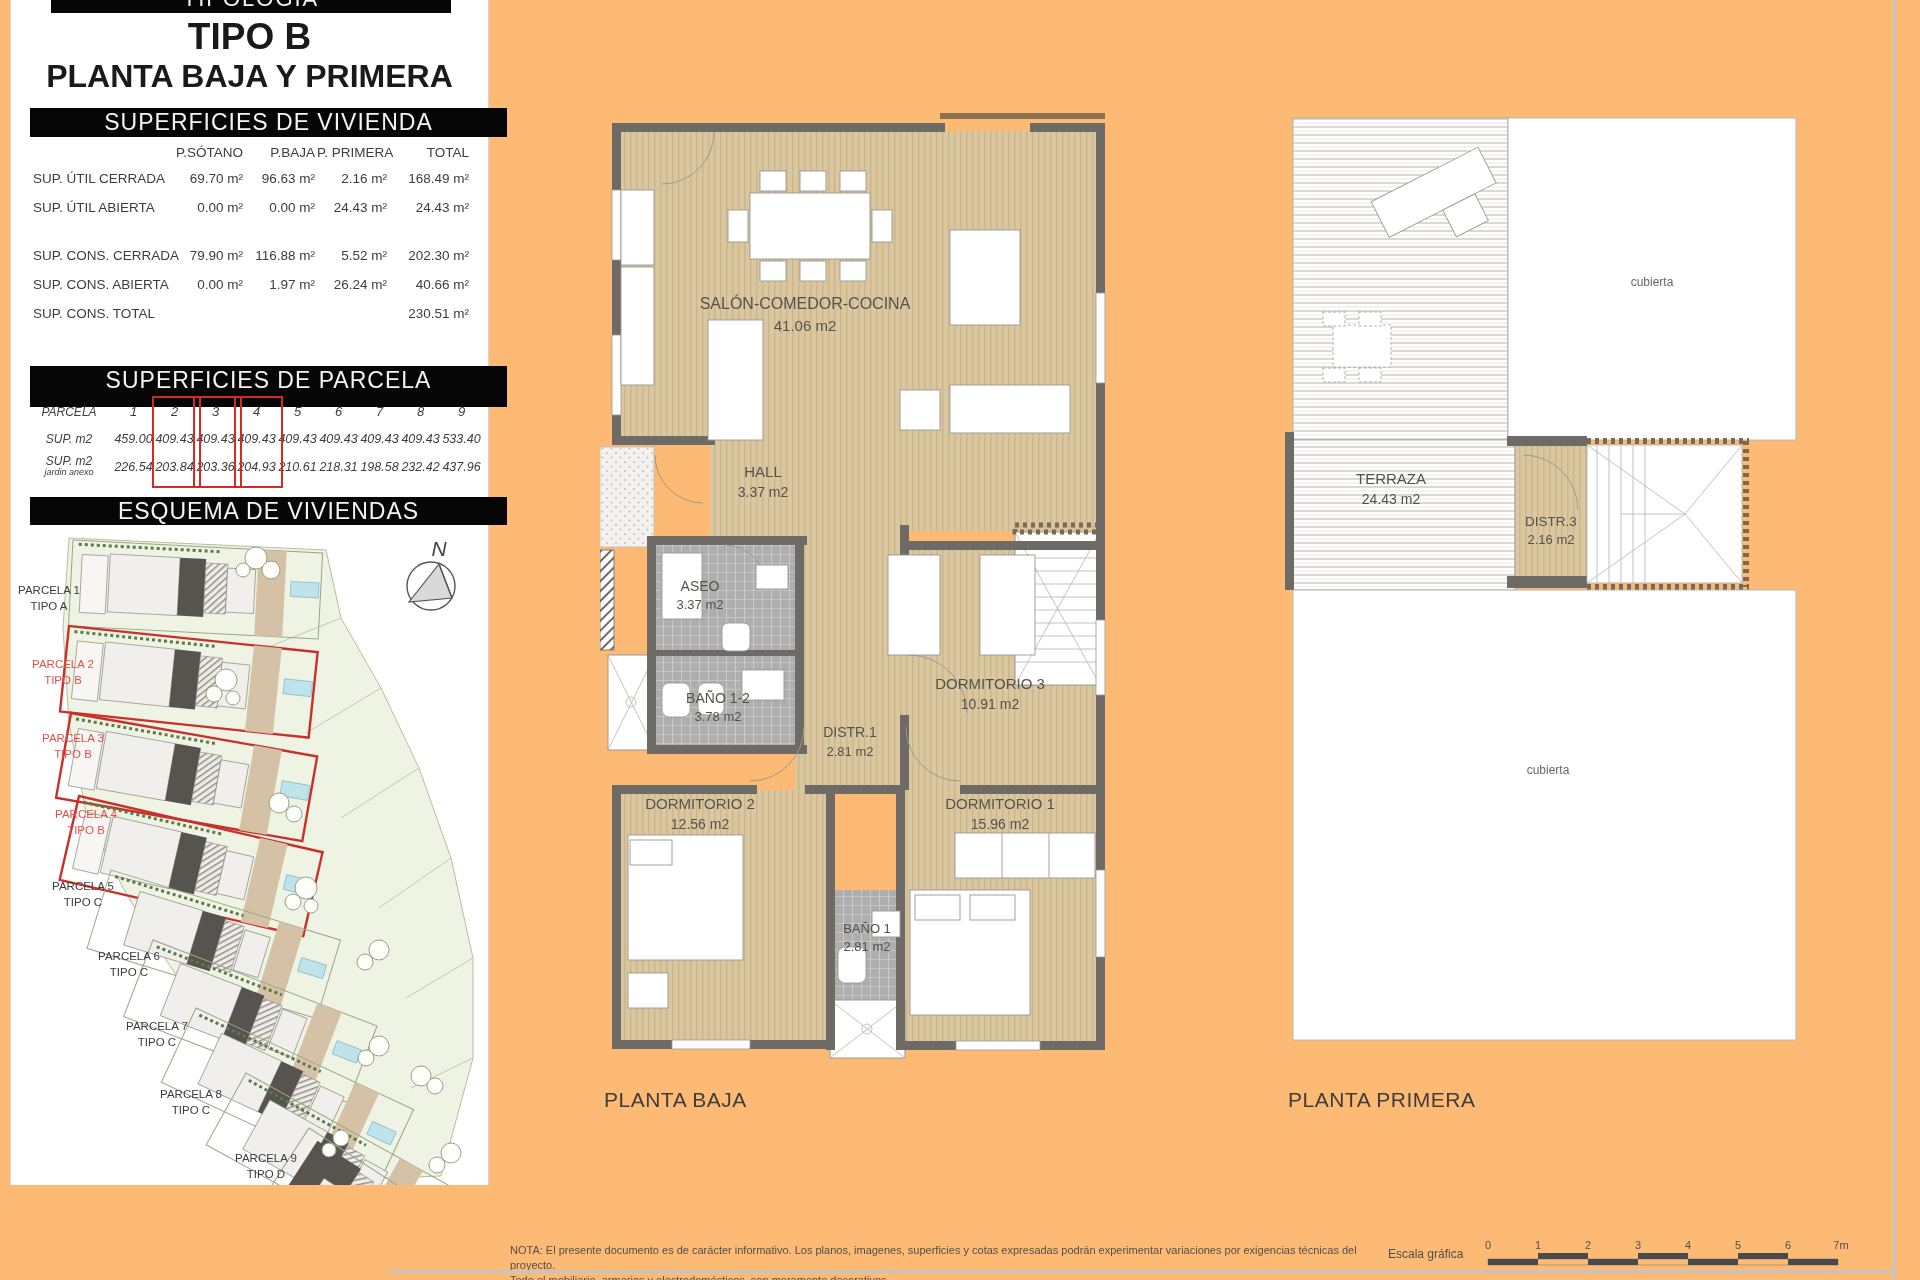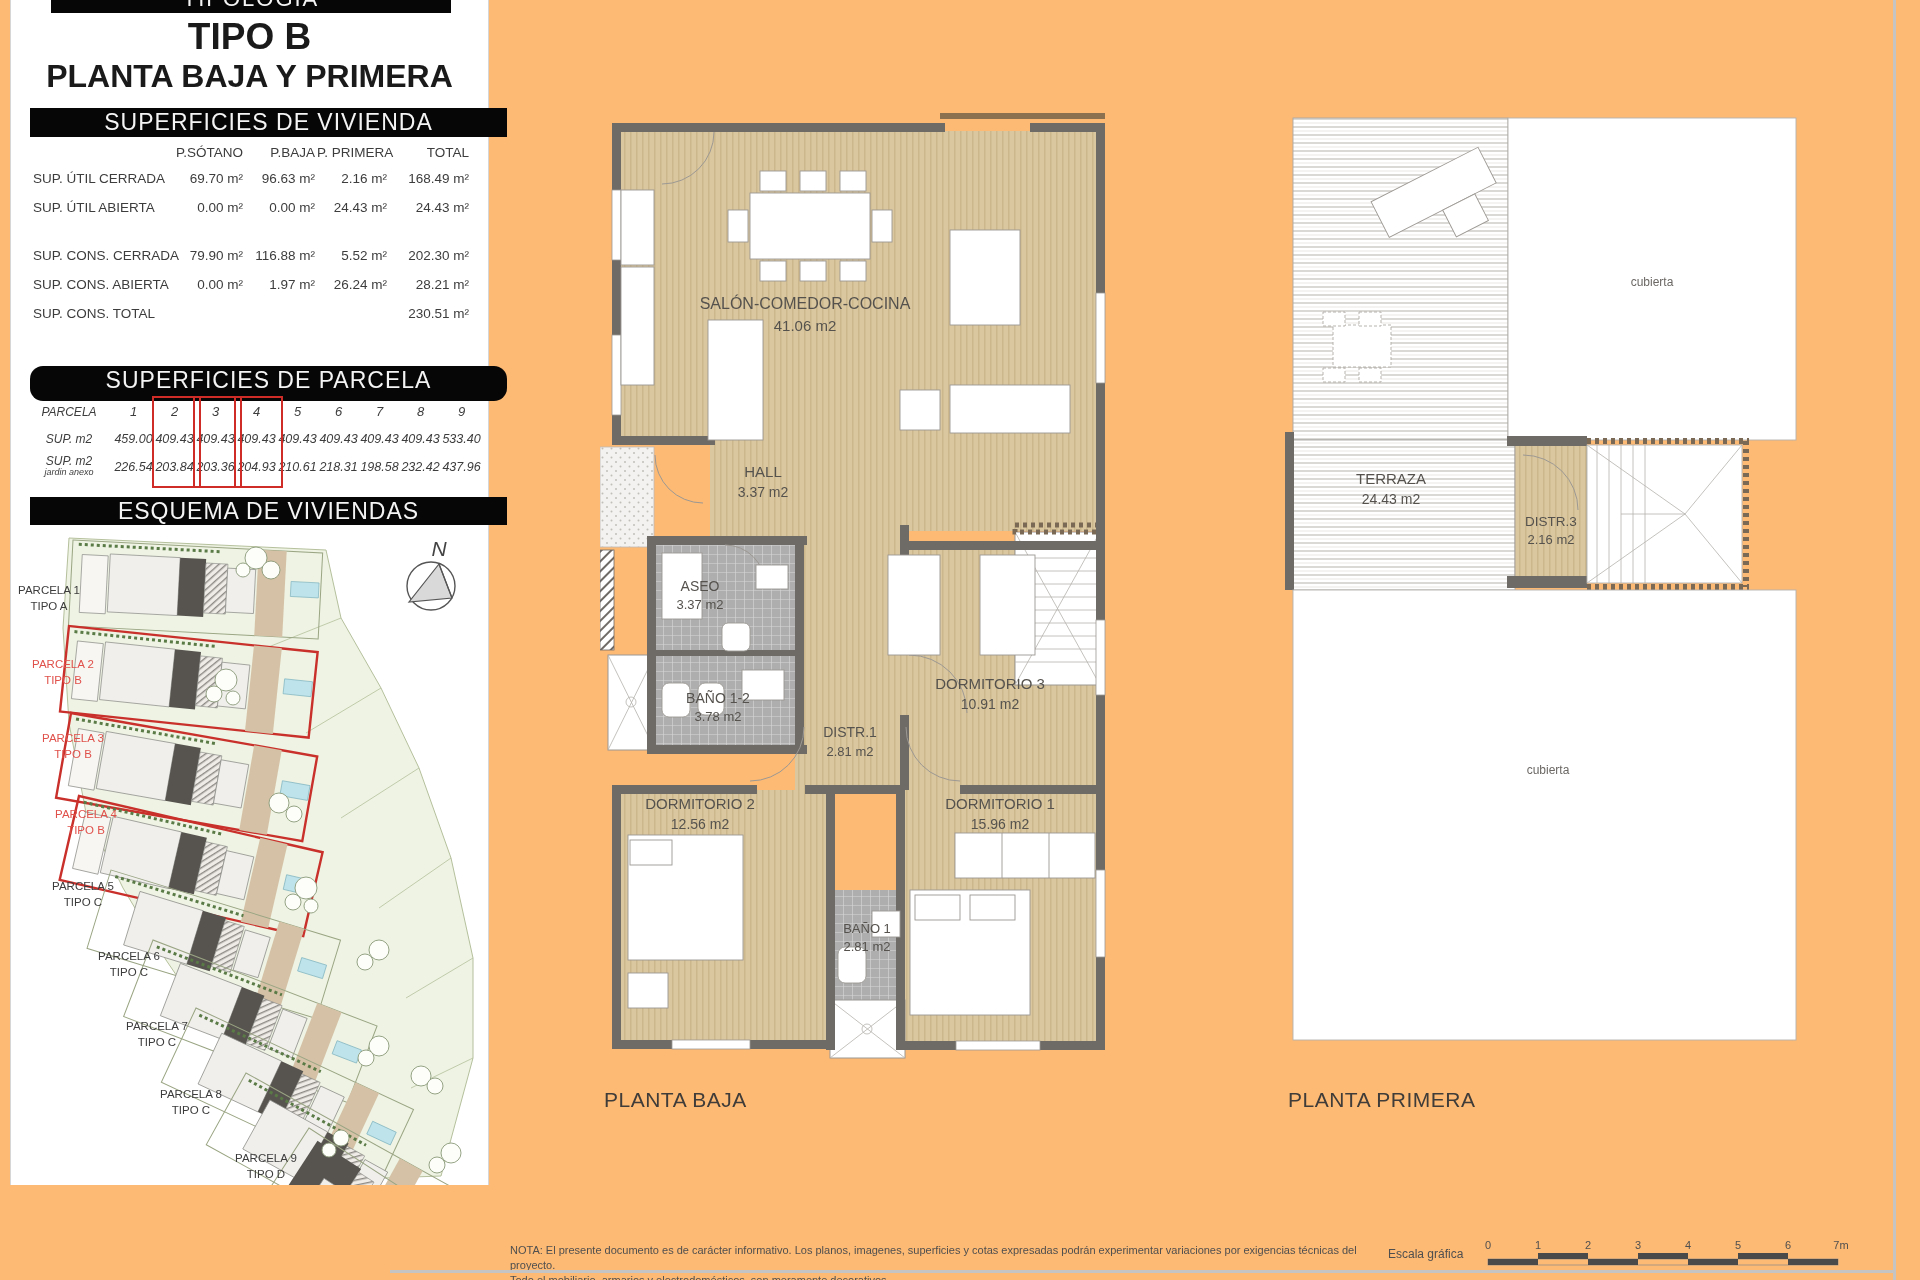--- a/index.html
+++ b/index.html
@@ -84,32 +84,32 @@
         <div class="val">79.90 m²</div>
         <div class="val">116.88 m²</div>
         <div class="val">5.52 m²</div>
         <div class="val">202.30 m²</div>
       </div>
       <div class="vrow">
         <div class="lab">SUP. CONS. ABIERTA</div>
         <div class="val">0.00 m²</div>
         <div class="val">1.97 m²</div>
         <div class="val">26.24 m²</div>
-        <div class="val">28.21 m²</div>
+        <div class="val">40.66 m²</div>
       </div>
       <div class="vrow">
         <div class="lab">SUP. CONS. TOTAL</div>
         <div class="val"></div>
           <div class="val"></div>
         <div class="val"></div>
         <div class="val">230.51 m²</div>
       </div>
     </div>
 
-    <div class="blackbar" style="top:366px;height:35px;border-radius:13px;">SUPERFICIES DE PARCELA</div>
+    <div class="blackbar" style="top:366px;height:41px;">SUPERFICIES DE PARCELA</div>
 
     <div class="ptable">
       <div class="prow prow1">
         <div class="plab">PARCELA</div>
         <div class="pnum">1</div>
         <div class="pnum">2</div>
         <div class="pnum">3</div>
         <div class="pnum">4</div>
         <div class="pnum">5</div>
         <div class="pnum">6</div>

